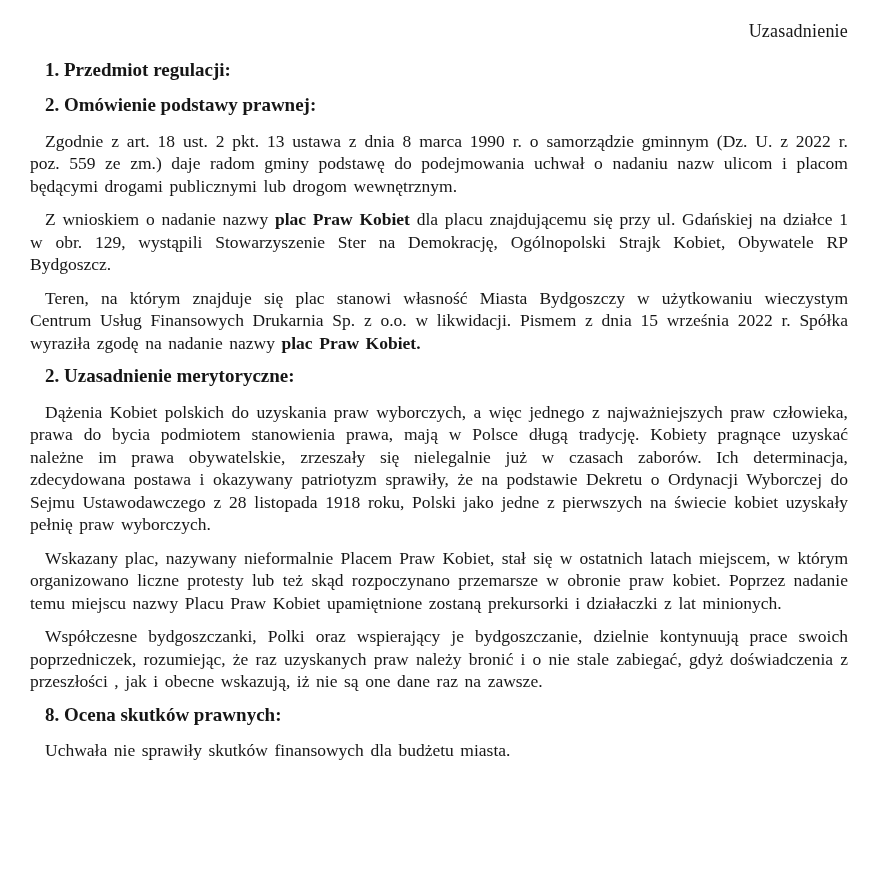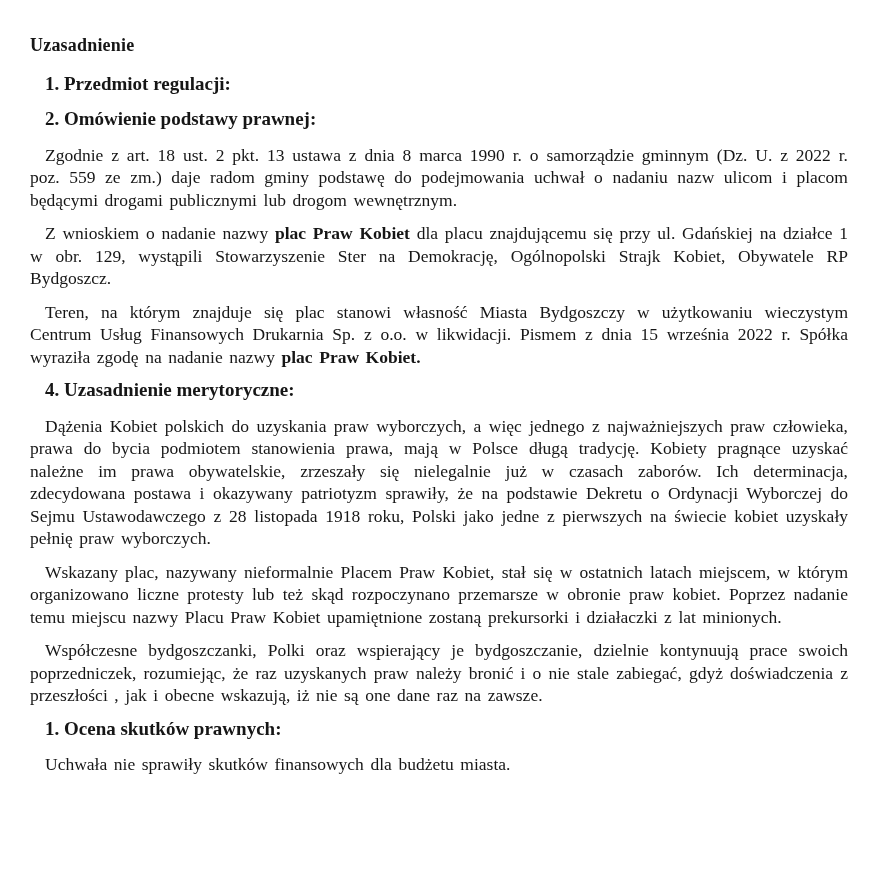--- a/index.html
+++ b/index.html
@@ -14,24 +14,24 @@
     box-sizing: border-box;
     font-family: "Liberation Serif", "DejaVu Serif", serif;
     color: #161616;
   }
   .page {
     padding: 18px 30px 0 30px;
     font-size: 17.5px;
     line-height: 22.5px;
   }
   .doc-title {
-    text-align: left;
-    font-weight: bold;
+    text-align: right;
+    font-weight: normal;
     font-size: 18px;
-    margin: 16px 0 16px 0;
+    margin: 2px 0 16px 0;
     letter-spacing: 0.2px;
   }
   .heading {
     font-weight: bold;
     font-size: 19px;
     margin: 6px 0 13px 0;
     text-indent: 15px;
   }
   .heading .reg { font-weight: normal; }
   p.para {
@@ -58,24 +58,24 @@
     <h2 class="heading"><span class="b">2. Omówienie podstawy prawnej:</span></h2>
     <p class="para"><span class="reg">Zgodnie z art. 18 ust. 2 pkt. 13 ustawa z dnia 8 marca 1990 r. o samorządzie gminnym (Dz. U. z 2022 r. poz. 559 ze zm.) daje radom gminy podstawę do podejmowania uchwał o nadaniu nazw ulicom i placom będącymi drogami publicznymi lub drogom wewnętrznym.</span></p>
   </section>
 
   <section>
     <p class="para"><span class="reg">Z wnioskiem o nadanie nazwy </span><span class="b">plac Praw Kobiet</span><span class="reg"> dla placu znajdującemu się przy ul. Gdańskiej na działce 1 w obr. 129, wystąpili Stowarzyszenie Ster na Demokrację, Ogólnopolski Strajk Kobiet, Obywatele RP Bydgoszcz.</span></p>
     <p class="para"><span class="reg">Teren, na którym znajduje się plac stanowi własność Miasta Bydgoszczy w użytkowaniu wieczystym Centrum Usług Finansowych Drukarnia Sp. z o.o. w likwidacji. Pismem z dnia 15 września 2022 r. Spółka wyraziła zgodę na nadanie nazwy </span><span class="b">plac Praw Kobiet.</span></p>
   </section>
 
   <section>
-    <h2 class="heading"><span class="b">4. Uzasadnienie merytoryczne:</span></h2>
+    <h2 class="heading"><span class="b">2. Uzasadnienie merytoryczne:</span></h2>
     <p class="para"><span class="reg">Dążenia Kobiet polskich do uzyskania praw wyborczych, a więc jednego z najważniejszych praw człowieka, prawa do bycia podmiotem stanowienia prawa, mają w Polsce długą tradycję. Kobiety pragnące uzyskać należne im prawa obywatelskie, zrzeszały się nielegalnie już w czasach zaborów. Ich determinacja, zdecydowana postawa i okazywany patriotyzm sprawiły, że na podstawie Dekretu o Ordynacji Wyborczej do Sejmu Ustawodawczego z 28 listopada 1918 roku, Polski jako jedne z pierwszych na świecie kobiet uzyskały pełnię praw wyborczych.</span></p>
     <p class="para"><span class="reg">Wskazany plac, nazywany nieformalnie Placem Praw Kobiet, stał się w ostatnich latach miejscem, w którym organizowano liczne protesty lub też skąd rozpoczynano przemarsze w obronie praw kobiet. Poprzez nadanie temu miejscu nazwy Placu Praw Kobiet upamiętnione zostaną prekursorki i działaczki z lat minionych.</span></p>
     <p class="para"><span class="reg">Współczesne bydgoszczanki, Polki oraz wspierający je bydgoszczanie, dzielnie kontynuują prace swoich poprzedniczek, rozumiejąc, że raz uzyskanych praw należy bronić i o nie stale zabiegać, gdyż doświadczenia z przeszłości , jak i obecne wskazują, iż nie są one dane raz na zawsze.</span></p>
   </section>
 
   <section>
-    <h2 class="heading"><span class="b">1. Ocena skutków prawnych:</span></h2>
+    <h2 class="heading"><span class="b">8. Ocena skutków prawnych:</span></h2>
     <p class="para"><span class="reg">Uchwała nie sprawiły skutków finansowych dla budżetu miasta.</span></p>
   </section>
 
 </main>
 
 </body></html>

